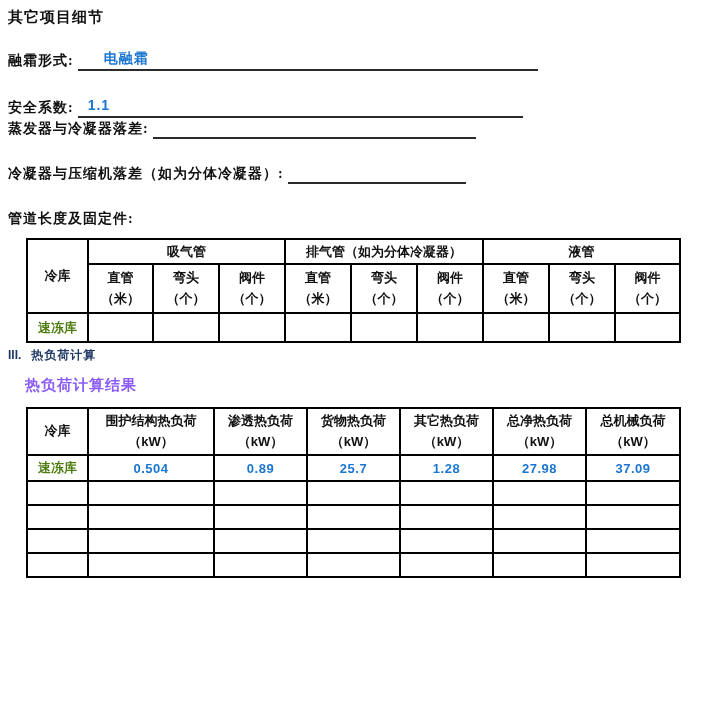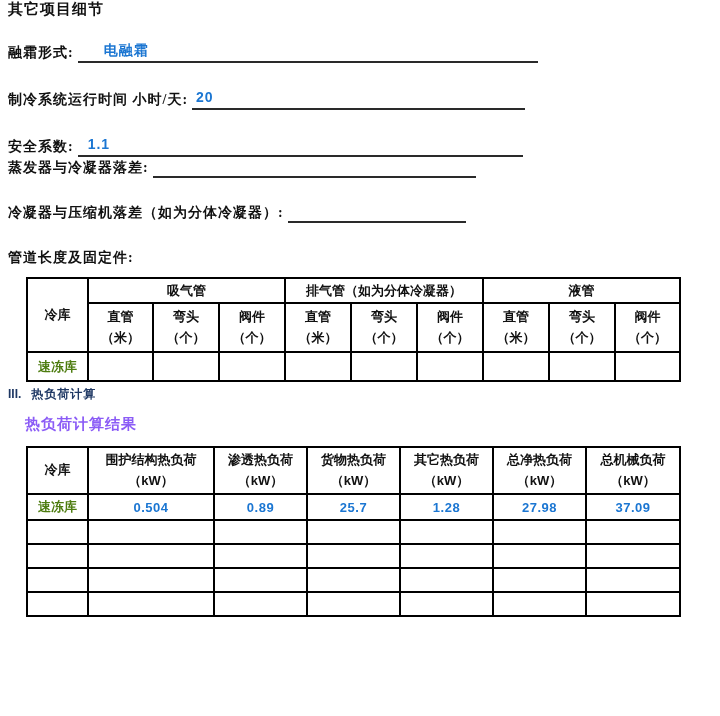--- a/index.html
+++ b/index.html
@@ -2,21 +2,21 @@
 <html><head>
 <meta charset="utf-8">
 <style>
   * { margin:0; padding:0; box-sizing:border-box; }
   html,body { width:720px; height:716px; background:#ffffff; overflow:hidden; }
   body {
     font-family:"Liberation Serif", serif;
     color:#111;
     position:relative;
   }
-  .page { padding:0 50px 0 8px; width:588px; }
+  .page { padding:8px 50px 0 8px; width:588px; }
 
   .doc-title {
     font-size:15px; font-weight:bold; letter-spacing:1px;
   }
 
   
   .field-row { display:flex; align-items:flex-end; font-size:14px; font-weight:bold; letter-spacing:1px; }
   .field-label { white-space:nowrap; line-height:21px; }
   .field-line { flex:1; border-bottom:2px solid #2a2a2a; line-height:21px; min-height:21px; margin-left:4px; }
   .field-value {
@@ -80,24 +80,20 @@
 
 <div class="page">
 
   <div class="doc-title">其它项目细节</div>
 
   <div class="field-row f0">
     <span class="field-label">融霜形式:</span>
     <span class="field-line"><span class="field-value">电融霜</span></span>
   </div>
 
-  <div class="field-row f1">
-    <span class="field-label">制冷系统运行时间 小时/天:</span>
-    <span class="field-line"><span class="field-value">20</span></span>
-  </div>
 
   <div class="field-row f2">
     <span class="field-label">安全系数:</span>
     <span class="field-line"><span class="field-value">1.1</span></span>
   </div>
 
   <div class="field-row f3">
     <span class="field-label">蒸发器与冷凝器落差:</span>
     <span class="field-line"><span class="field-value"></span></span>
   </div>

